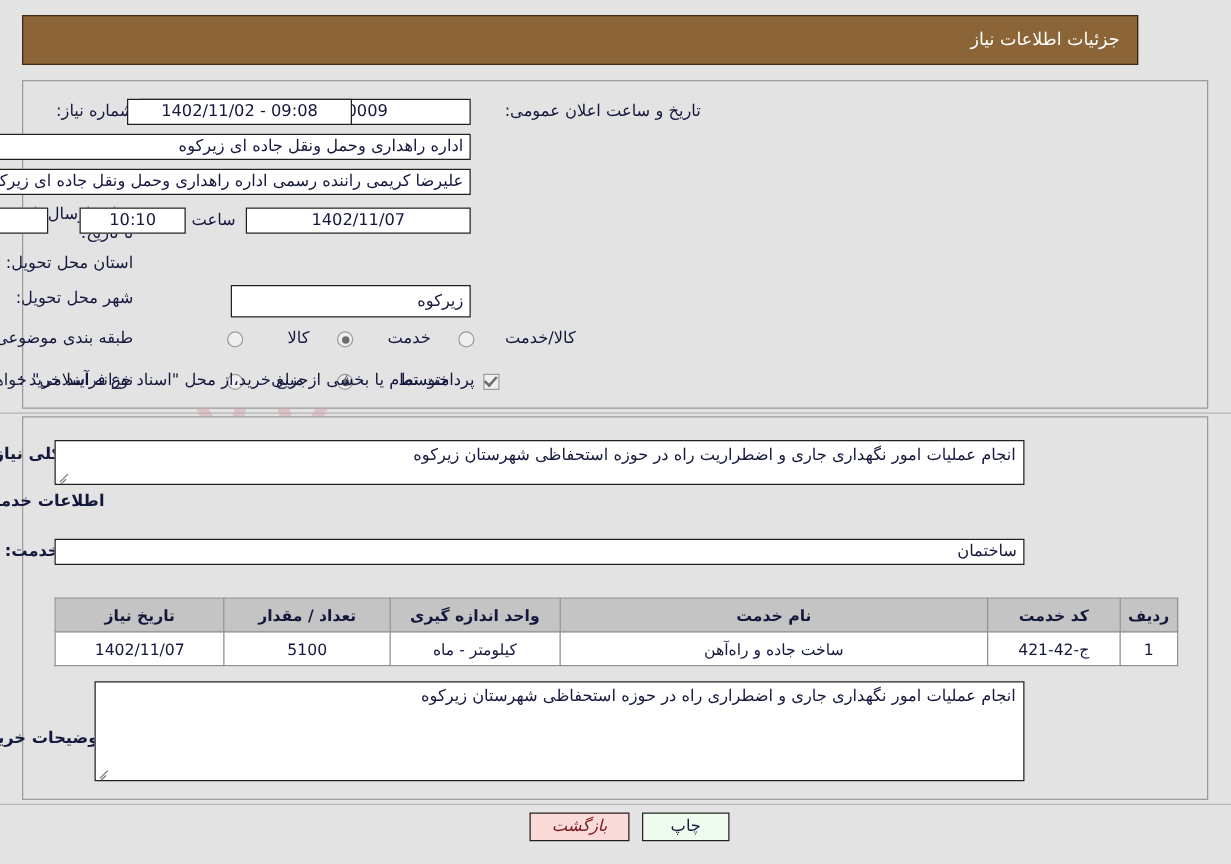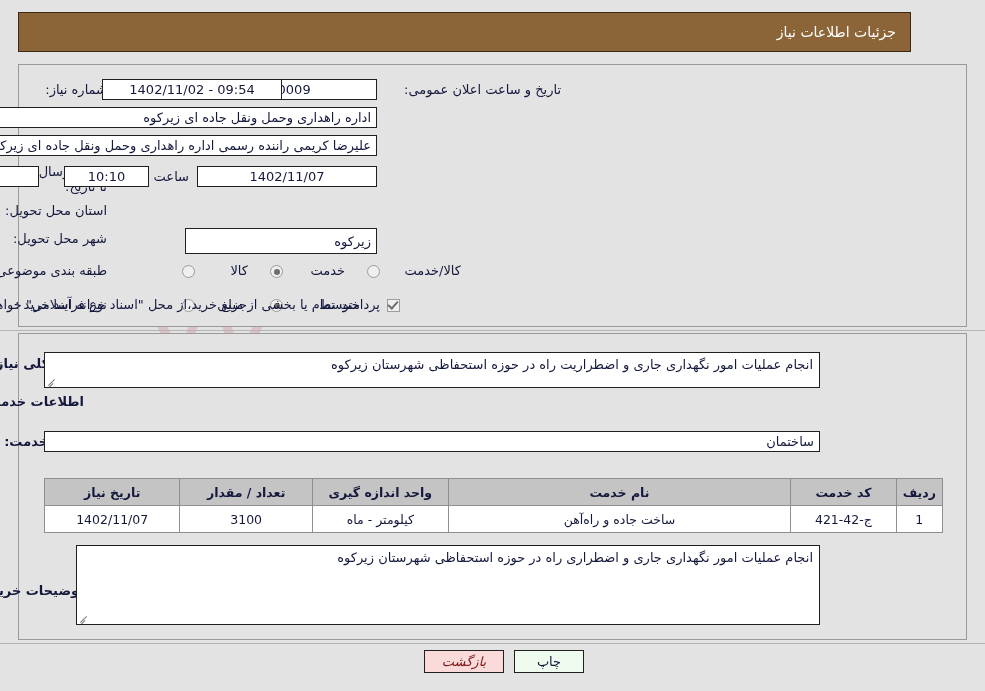--- a/index.html
+++ b/index.html
@@ -239,21 +239,21 @@
   <div id="header-bar">
     <div class="title">جزئیات اطلاعات نیاز</div>
   </div>
 
   <div class="panel" id="panel-top"></div>
 
   <div class="lbl" style="right:878px; top:82px;">شماره نیاز:</div>
   <div class="box center" style="right:608px; top:79px; width:265px; height:21px;">1102030300000009</div>
 
   <div class="lbl" style="right:424px; top:82px;">تاریخ و ساعت اعلان عمومی:</div>
-  <div class="box center" style="right:703px; top:79px; width:180px; height:21px; left:102px;">09:54 - 1402/11/02</div>
+  <div class="box center" style="right:703px; top:79px; width:180px; height:21px; left:102px;">09:08 - 1402/11/02</div>
 
   <div class="lbl" style="right:878px; top:110px;">نام دستگاه خریدار:</div>
   <div class="box rtl-txt" style="right:608px; top:107px; width:380px; height:21px;">اداره راهداری وحمل ونقل جاده ای زیرکوه</div>
 
   <div class="lbl" style="right:878px; top:138px;">ایجاد کننده درخواست:</div>
   <div class="box rtl-txt" style="right:608px; top:135px; width:403px; height:21px;">علیرضا کریمی راننده رسمی اداره راهداری وحمل ونقل جاده ای زیرکوه</div>
 
   <div class="lbl two-line" style="right:878px; top:164px; width:110px;">مهلت ارسال پاسخ: تا تاریخ:</div>
   <div class="box center" style="right:608px; top:166px; width:180px; height:21px;">1402/11/07</div>
   <div class="lbl" style="right:796px; top:169px;">ساعت</div>
@@ -312,21 +312,21 @@
         <th style="width:130px;">تعداد / مقدار</th>
         <th style="width:134px;">تاریخ نیاز</th>
       </tr>
     </thead>
     <tbody>
       <tr>
         <td>1</td>
         <td>ج-42-421</td>
         <td>ساخت جاده و راه‌آهن</td>
         <td>کیلومتر - ماه</td>
-        <td>3100</td>
+        <td>5100</td>
         <td>1402/11/07</td>
       </tr>
     </tbody>
   </table>
 
   <div class="lbl bold" style="right:901px; top:583px;">توضیحات خریدار:</div>
   <div class="ta" style="right:165px; top:545px; left:76px; width:744px; height:80px;padding-left:16px;">
     <span>انجام عملیات امور نگهداری جاری و اضطراری راه در حوزه استحفاظی شهرستان زیرکوه</span>
     <span class="grip"></span>
   </div>

